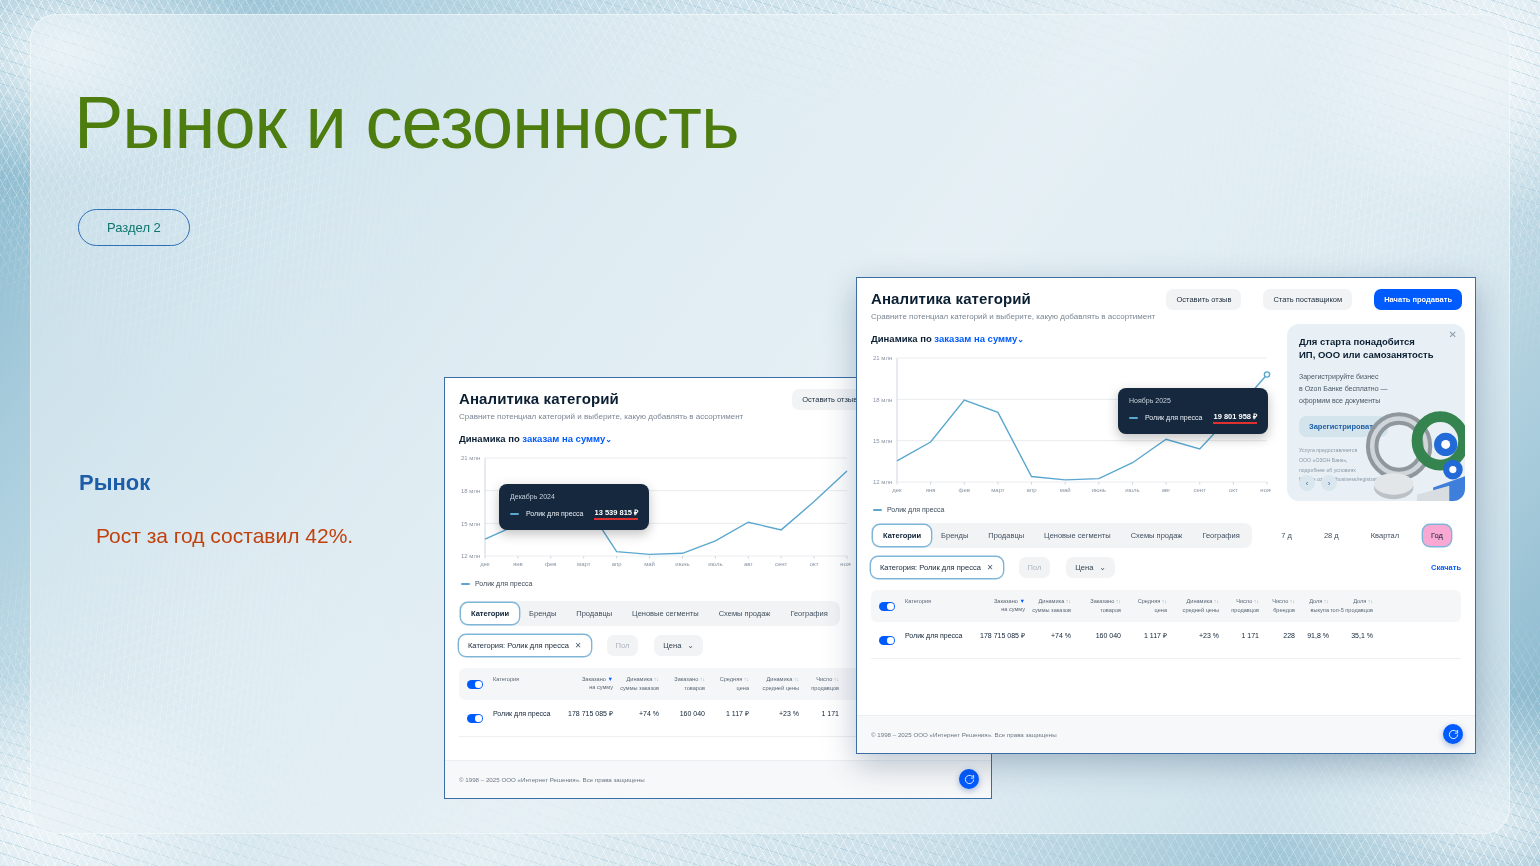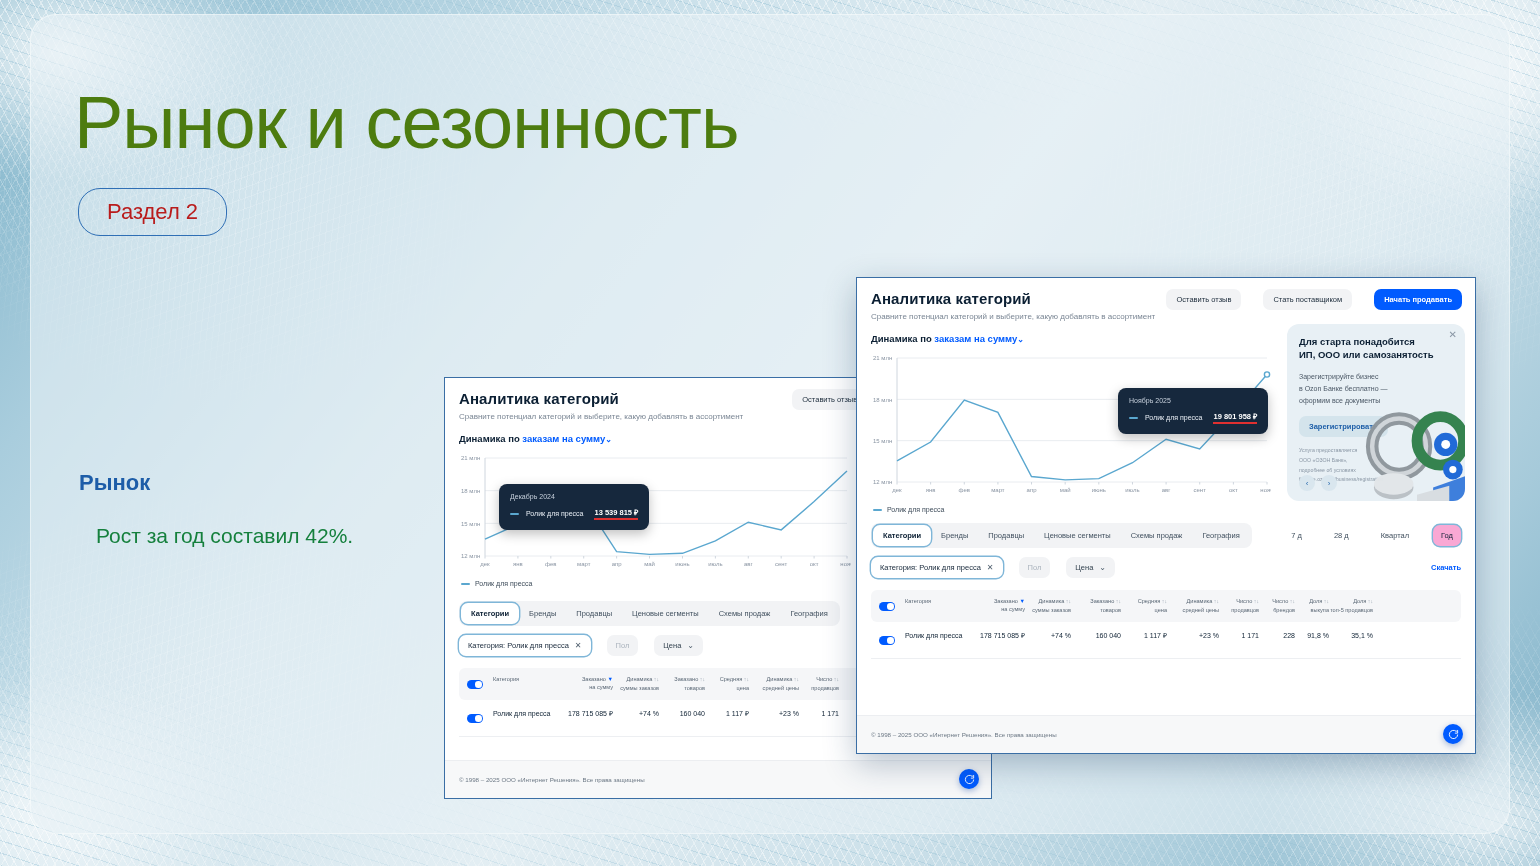--- a/index.html
+++ b/index.html
@@ -68,31 +68,31 @@
     border: 1px solid rgba(255,255,255,0.45);
   }
 
   
   #slide-title {
     position: absolute; left: 74px; top: 86px;
     font-size: 74px; font-weight: 400; letter-spacing: -1px;
     color: #4d7c0f; line-height: 1; text-align: center;
   }
   #section-chip {
-    position: absolute; left: 78px; top: 188px;
+    position: absolute; left: 78px; top: 209px;
     padding: 10px 28px; border: 1.6px solid #2f6fb5; border-radius: 22px;
-    color: #b91c1c; font-size: 22px; background: transparent;
+    color: #0f766e; font-size: 13px; background: transparent;
   }
   #market-heading {
     position: absolute; left: 79px; top: 470px;
     color: #1d5da8; font-size: 22px; font-weight: 700;
   }
   #market-body {
     position: absolute; left: 96px; top: 524px;
-    color: #15803d; font-size: 21px; font-weight: 400;
+    color: #c2410c; font-size: 21px; font-weight: 400;
   }
 
   
   .win {
     position: absolute; background: #fff;
     border: 1.5px solid #3a6ea5;
     overflow: hidden;
   }
   .win-body { position: absolute; inset: 0; background: #fff; }
 
@@ -146,21 +146,21 @@
   .promo-btn { display: inline-block; margin: 9px 0 0 12px; background: #d4e4ec; color: #1e5fa8; font-size: 7.5px; font-weight: 700; padding: 6px 10px; border-radius: 7px; }
   .promo-fine { font-size: 5.2px; color: #8a97a5; line-height: 1.85; margin: 9px 12px 0 12px; }
   .promo-nav { position: absolute; left: 12px; bottom: 10px; display: flex; gap: 6px; }
   .pnav { width: 16px; height: 16px; border-radius: 50%; background: #d9e6ee; color: #2b6cb0; font-size: 8px; display: flex; align-items: center; justify-content: center; cursor: pointer; }
   .promo-art { position: absolute; right: -6px; bottom: -8px; width: 108px; height: 104px; opacity: .97; }
 
   .promo-list { font-size: 7px; color: #4a5765; line-height: 1.9; margin: 8px 12px 0 22px; }
   .promo-list li { margin: 0; }
 
   
-  .tabs-row { display: flex; align-items: center; justify-content: space-between; margin: 10px 14px 0 14px; }
+  .tabs-row { display: flex; align-items: center; justify-content: space-between; margin: 10px 24px 0 14px; }
   .tabs { display: flex; background: #f2f3f5; border-radius: 8px; padding: 2px; }
   .tab { font-size: 7.5px; color: #41505f; padding: 6px 10px; border-radius: 7px; white-space: nowrap; cursor: pointer; }
   .tab.active { background: #fff; color: #0b1f33; font-weight: 600; box-shadow: 0 0 0 1.4px #7fb6d8; }
   .periods { display: flex; align-items: center; gap: 16px; }
   .period { font-size: 7.5px; color: #41505f; padding: 6px 8px; border-radius: 7px; cursor: pointer; }
   .period.active { background: #f9a8d4; color: #0b1f33; box-shadow: 0 0 0 1.4px #7fb6d8; }
 
   .chips-row { display: flex; align-items: center; justify-content: space-between; margin: 9px 14px 0 14px; }
   .chips { display: flex; align-items: center; gap: 16px; }
   .chip { font-size: 7.5px; color: #17283a; background: #fff; border-radius: 7px; padding: 6px 9px; display: flex; align-items: center; gap: 6px; box-shadow: 0 0 0 1.4px #7fb6d8; cursor: pointer; }

